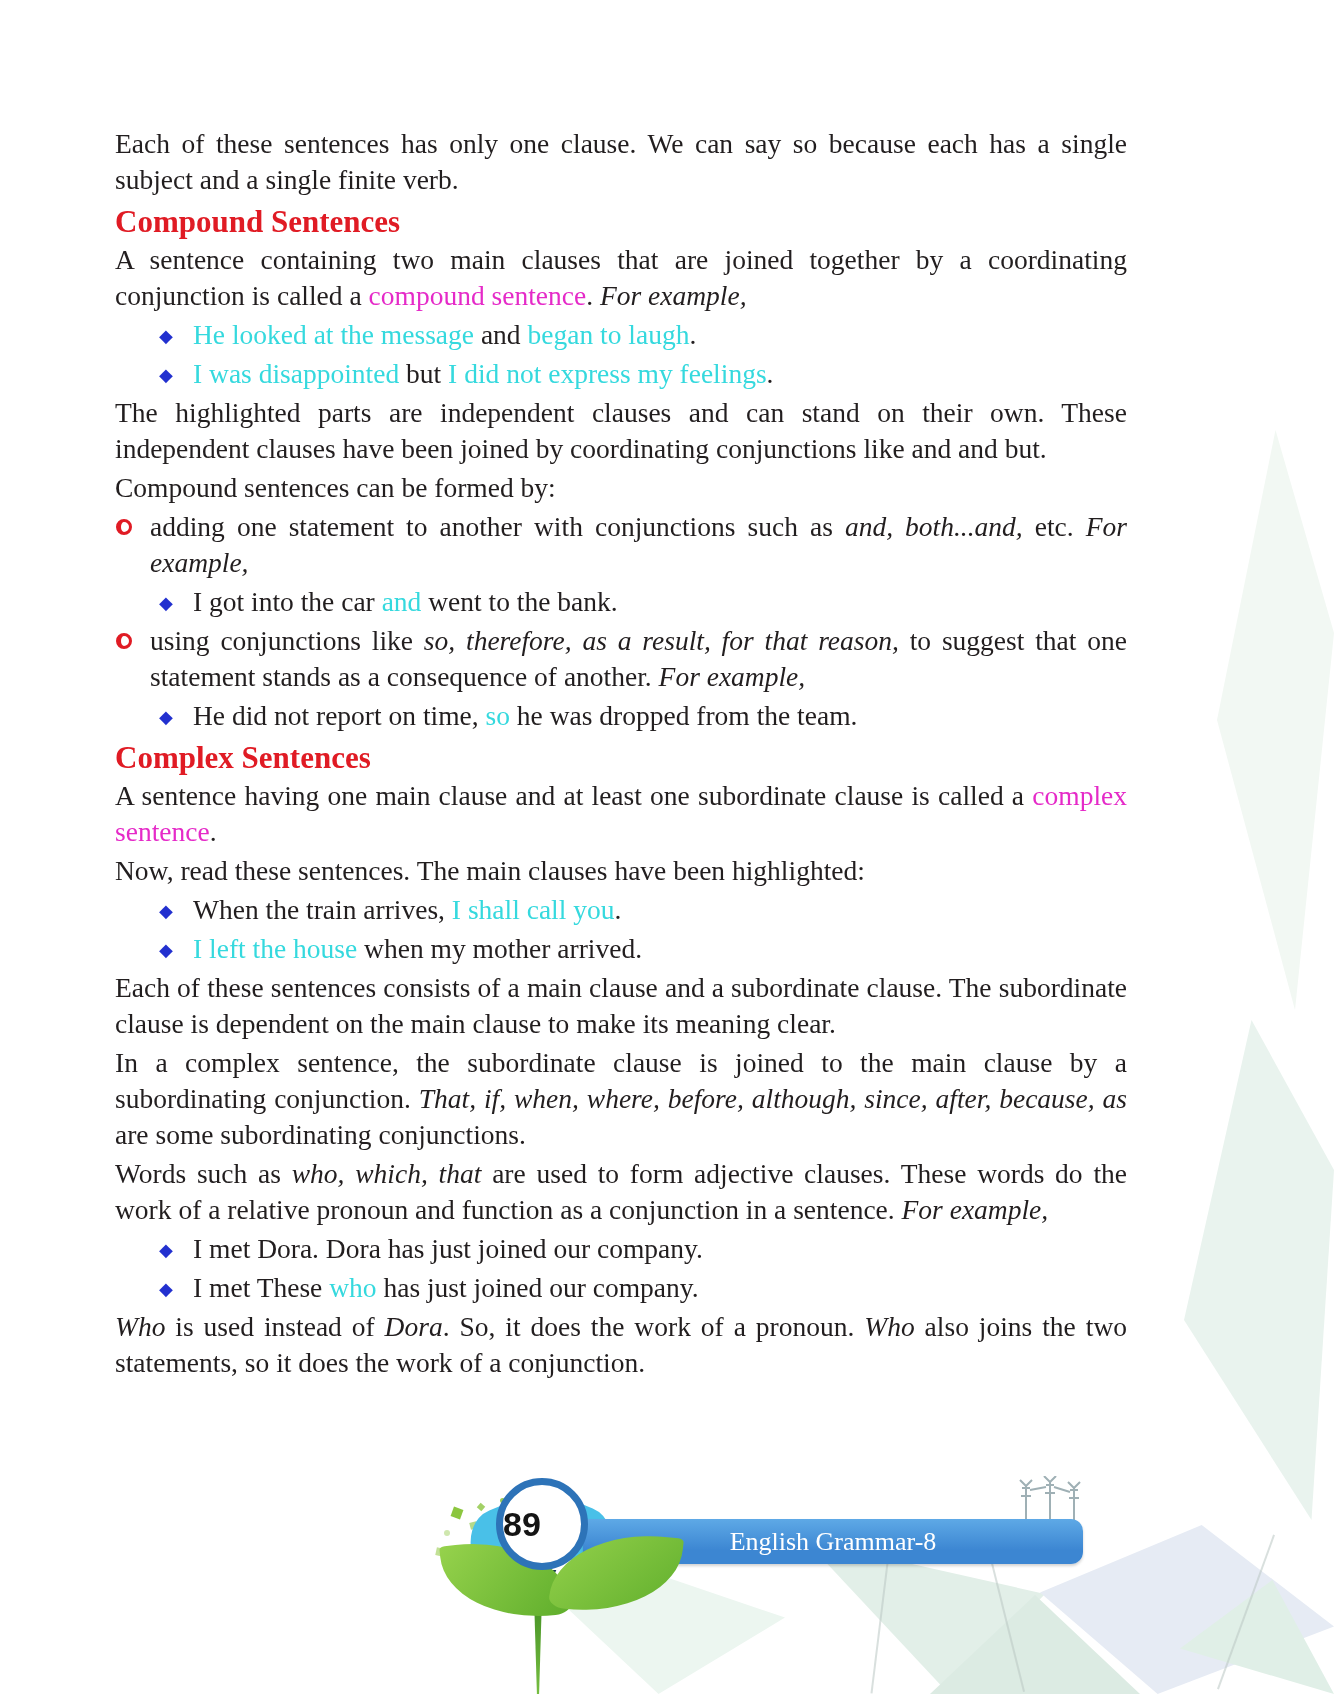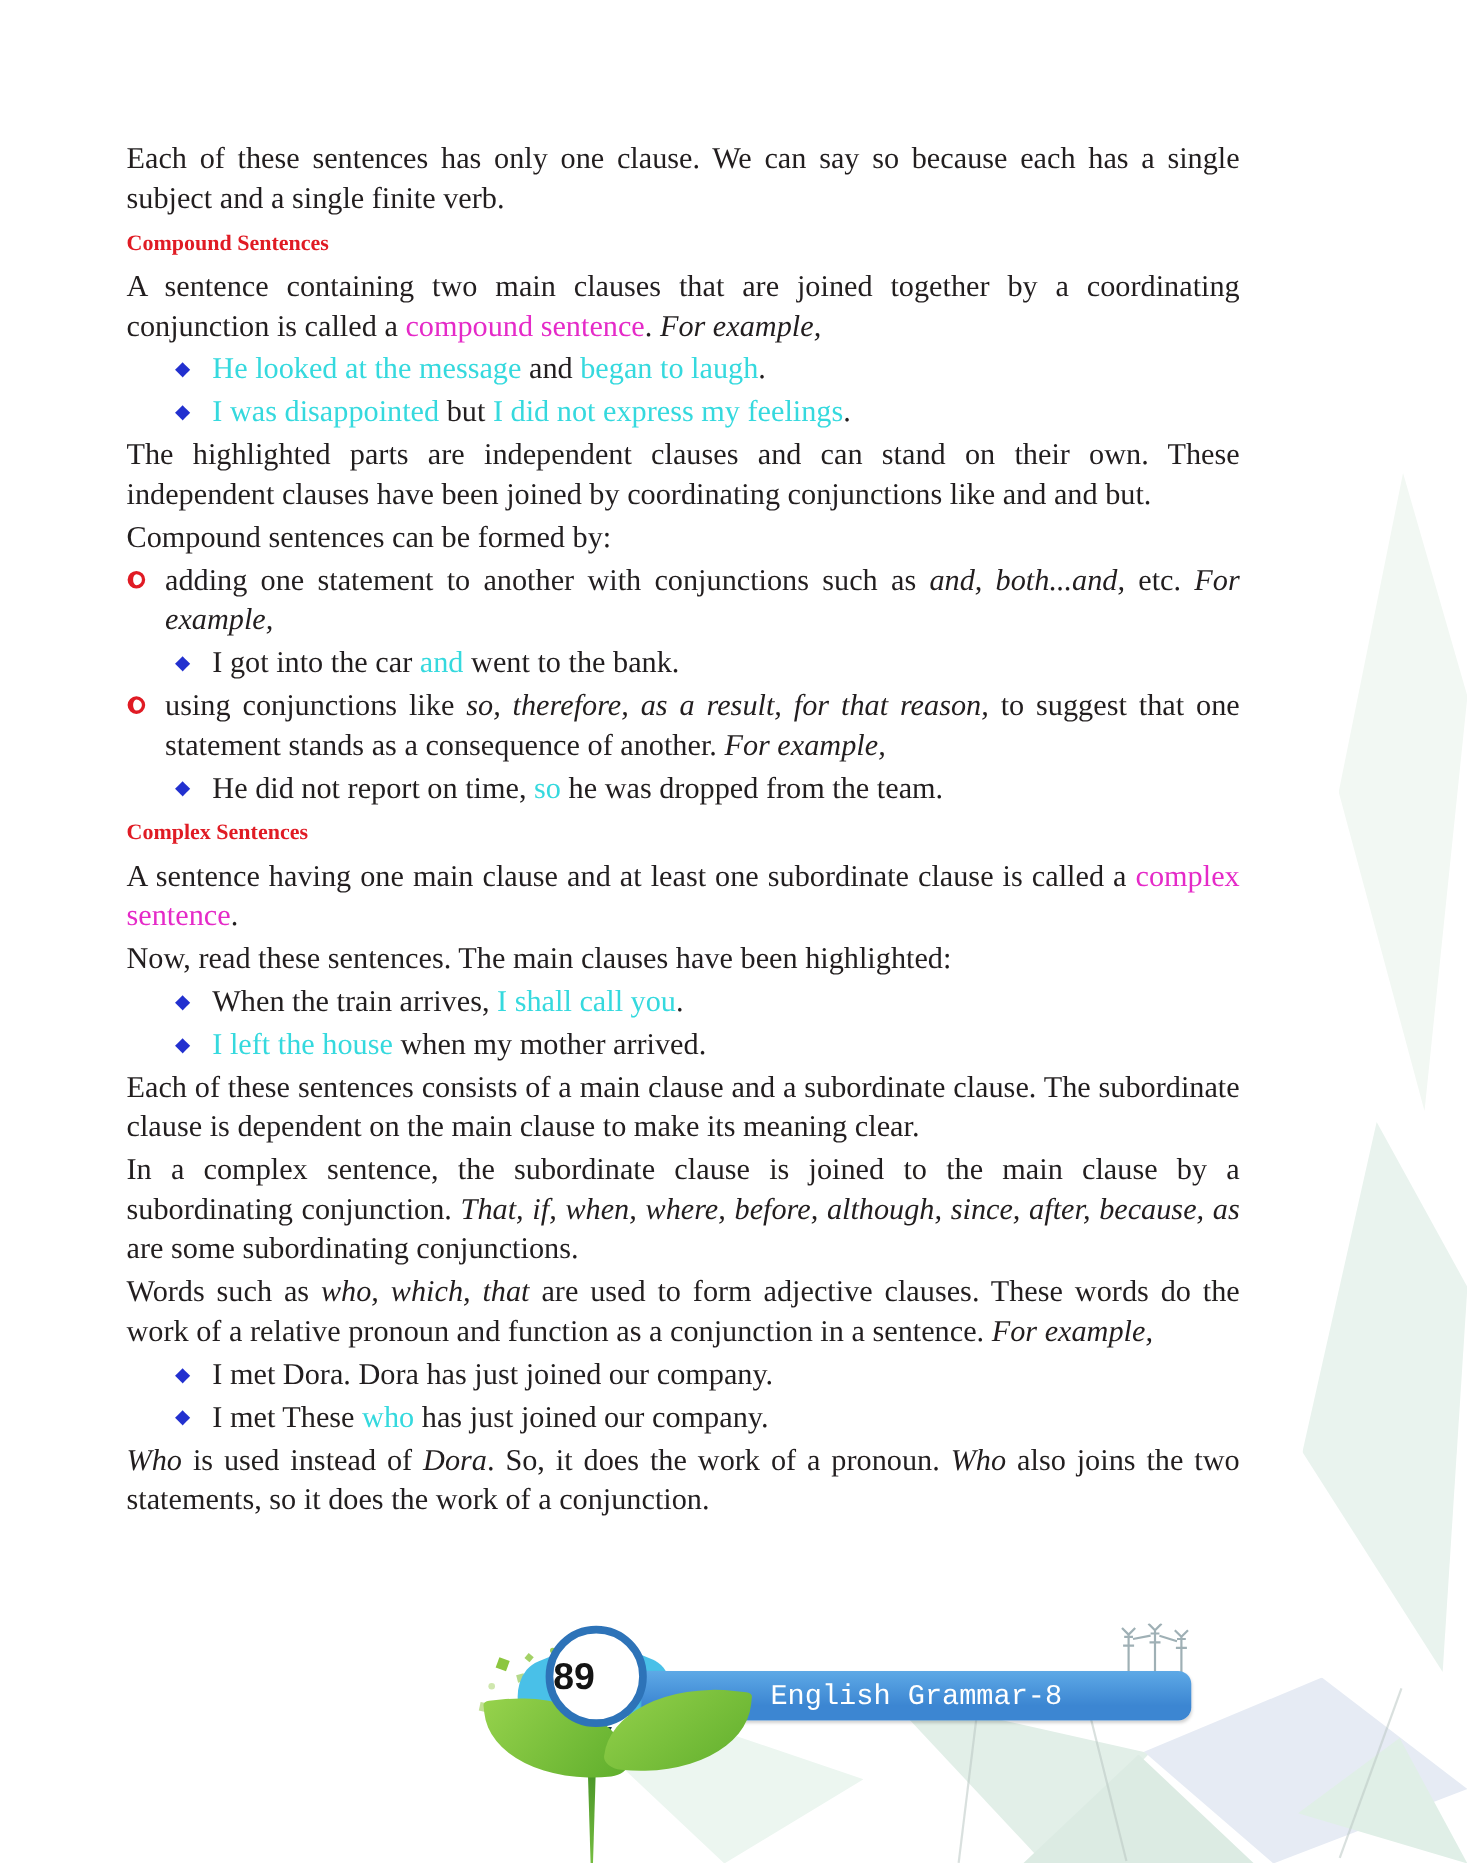--- a/index.html
+++ b/index.html
@@ -28,21 +28,21 @@
   .wm-line2{left:1005px;top:1545px;width:2px;height:149px;transform:rotate(-14deg);}
   .wm-line3{left:1245px;top:1530px;width:2px;height:164px;transform:rotate(20deg);}
 
   
   .content{
     position:absolute;left:115px;top:126px;width:1012px;z-index:1;
     color:var(--body_text);font-size:27.5px;line-height:36px;
   }
   .para{text-align:justify;margin:0 0 3px 0;font-family:Liberation Serif, serif;}
   h3.heading{
-    color:var(--heading_red);font-size:20px;line-height:41px;
+    color:var(--heading_red);font-size:31px;line-height:41px;
     margin:0;font-weight:bold;
   }
   .bullet{position:relative;text-align:justify;margin:0 0 3px 0;}
   .bullet.diamond{padding-left:78px;}
   .bullet.dot{padding-left:35px;}
   .bullet-icon{display:inline-block;}
   .diamond-glyph{
     position:absolute;left:44px;top:1px;color:var(--bullet_diamond_blue);
     font-size:18px;font-family:"DejaVu Sans",sans-serif;
   }
@@ -55,21 +55,21 @@
   .cyan{color:var(--highlight_cyan);}
   .magenta{color:var(--highlight_magenta);}
 
   
   .footer{position:absolute;left:0;top:1470px;width:1334px;height:224px;z-index:2;}
   .ribbon{
     position:absolute;left:583px;top:49px;width:500px;height:45px;
     background:linear-gradient(180deg,#5ea9e6,var(--ribbon_blue) 70%);
     border-radius:6px 12px 12px 6px;box-shadow:0 2px 3px rgba(0,0,0,.18);
     display:flex;align-items:center;justify-content:center;
-    color:#fff;font-family:Liberation Mono, monospace;font-size:26px;z-index:3;
+    color:#fff;font-family:Liberation Serif, serif;font-size:26px;z-index:3;
   }
   .petal{position:absolute;width:46px;height:58px;background:#49c0e8;z-index:2;}
   .petal-l{left:468px;top:42px;border-radius:100% 0 60% 40%;transform:rotate(-22deg);}
   .petal-r{left:568px;top:40px;border-radius:0 100% 40% 60%;transform:rotate(22deg);}
   .seed{position:absolute;left:524px;top:100px;width:34px;height:34px;background:#16394f;
     clip-path:polygon(50% 100%,5% 0,95% 0);z-index:4;}
   .leaf{position:absolute;background:linear-gradient(135deg,#96d24c,#5fae2c);z-index:4;}
   .leaf-l{left:443px;top:70px;width:125px;height:80px;border-radius:5% 100% 15% 100%;transform:rotate(-6deg);}
   .leaf-r{left:552px;top:62px;width:128px;height:82px;border-radius:100% 5% 100% 15%;transform:rotate(6deg);}
   .leaf-vein{position:absolute;background:#4f9a28;opacity:.7;}

